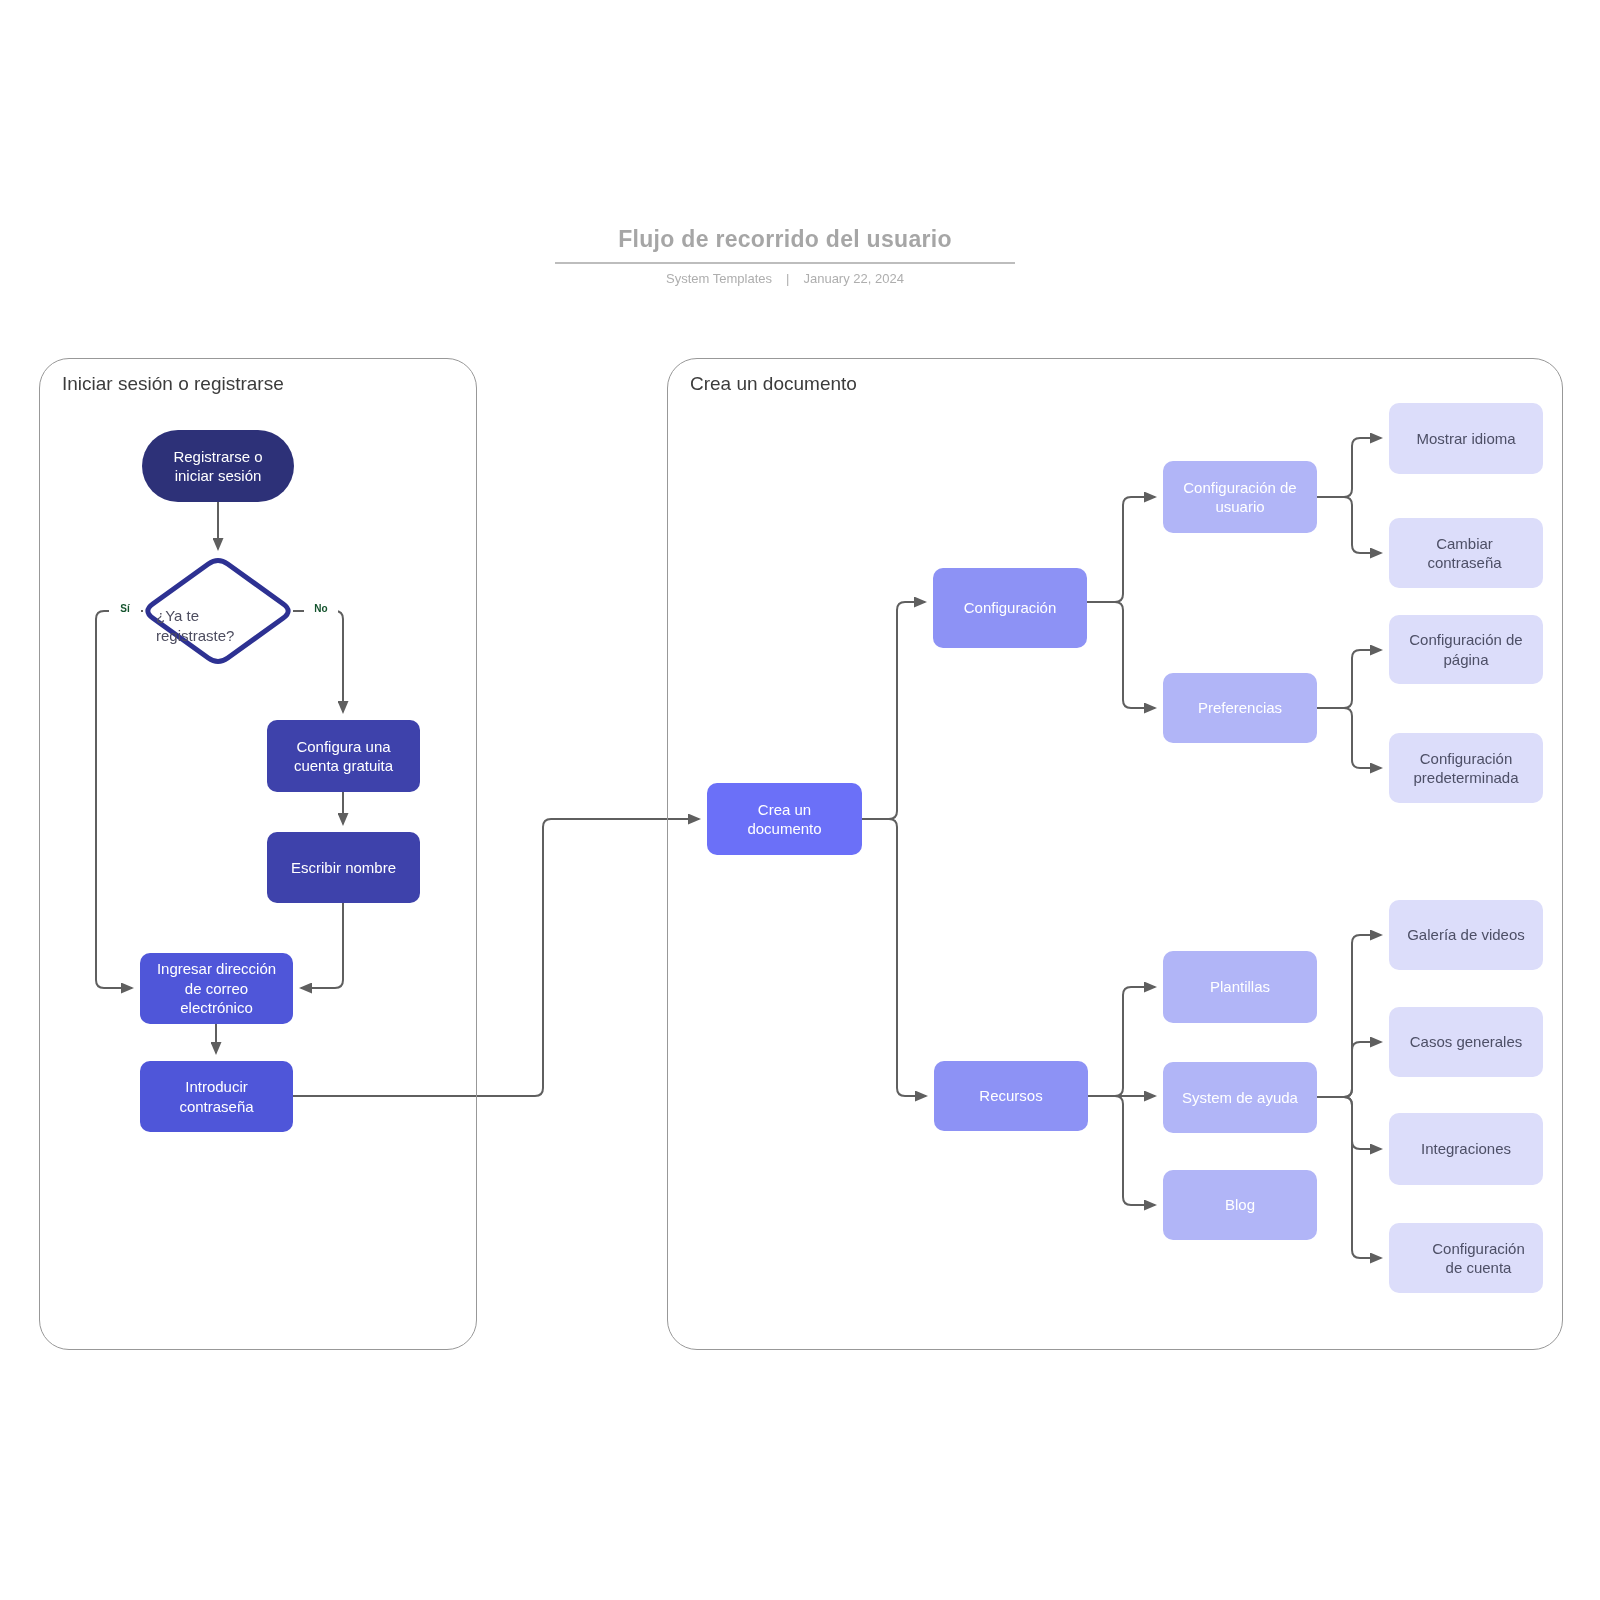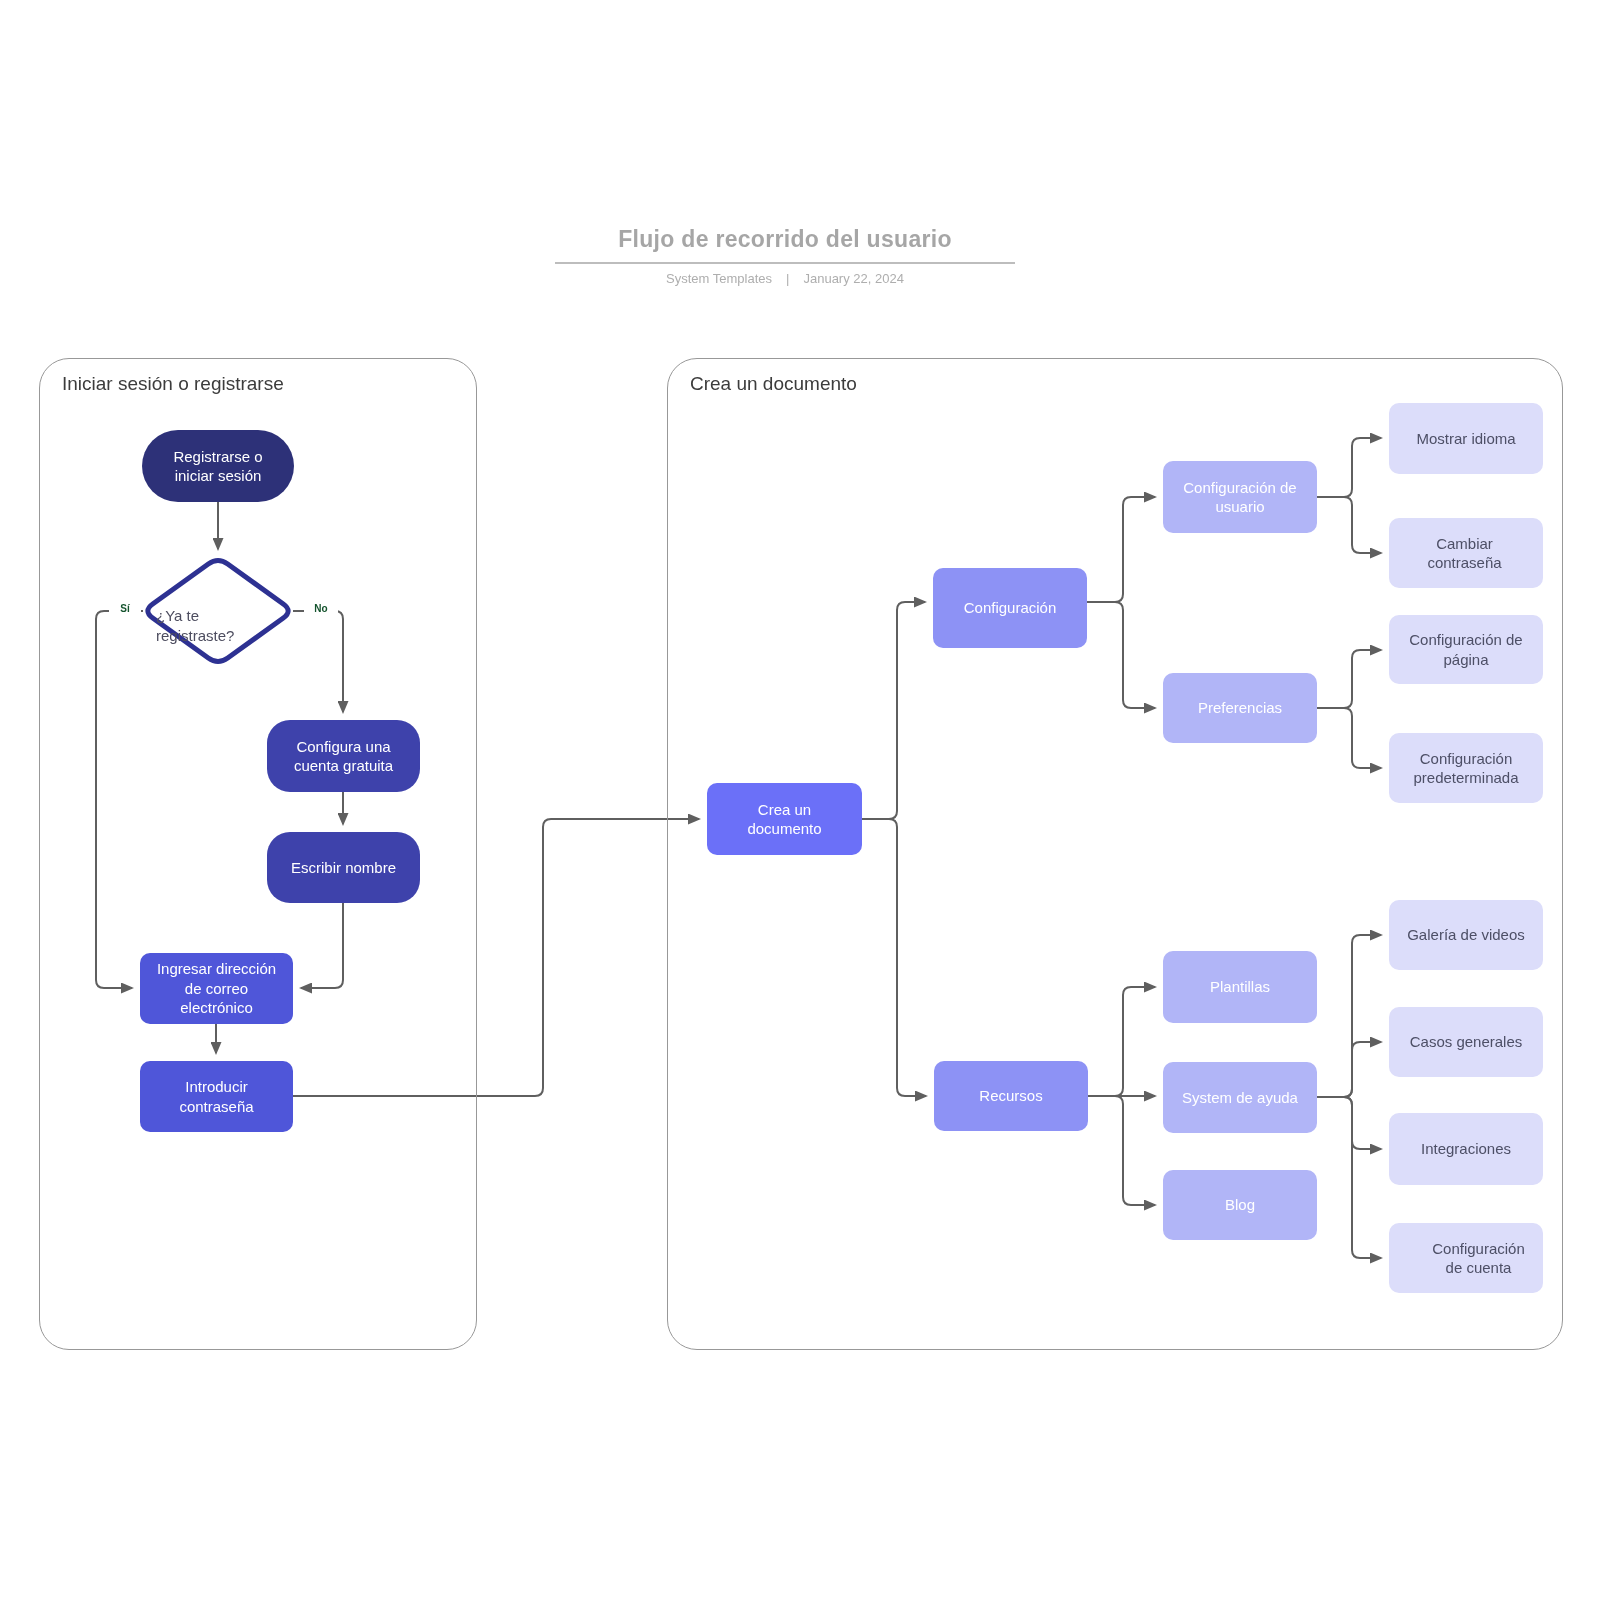--- a/index.html
+++ b/index.html
@@ -14,21 +14,21 @@
   
   .frame{position:absolute;border:1.5px solid var(--container_border);border-radius:30px;
          background:transparent;box-sizing:border-box;}
   .frame-title{position:absolute;top:14px;left:22px;font-size:19px;color:#3c3c3c;}
   
   .node{position:absolute;display:flex;align-items:center;justify-content:center;text-align:center;
         border-radius:10px;color:#fff;font-size:15px;line-height:1.3;padding:4px 12px;
         box-sizing:border-box;}
   .pill{border-radius:38px;}
   .c-navy{background:var(--navy);}
-  .c-dark{background:var(--indigo_dark);border-radius:23px;}
+  .c-dark{background:var(--indigo_dark);}
   .c-mid{background:var(--indigo);}
   .c-bright{background:var(--indigo_bright);}
   .c-purple{background:var(--purple);}
   .c-light{background:var(--purple_light);}
   .c-pale{background:var(--lavender);color:var(--text_dark);}
   .diamond-label{position:absolute;left:156px;top:586px;width:124px;text-align:left;
         font-size:15px;line-height:1.3;color:#4d4d5f;margin-top:20px;}
   .edge-label{position:absolute;background:#fff;padding:0 3px;font-size:10px;font-weight:bold;
         color:#14532d;text-align:center;}
   

